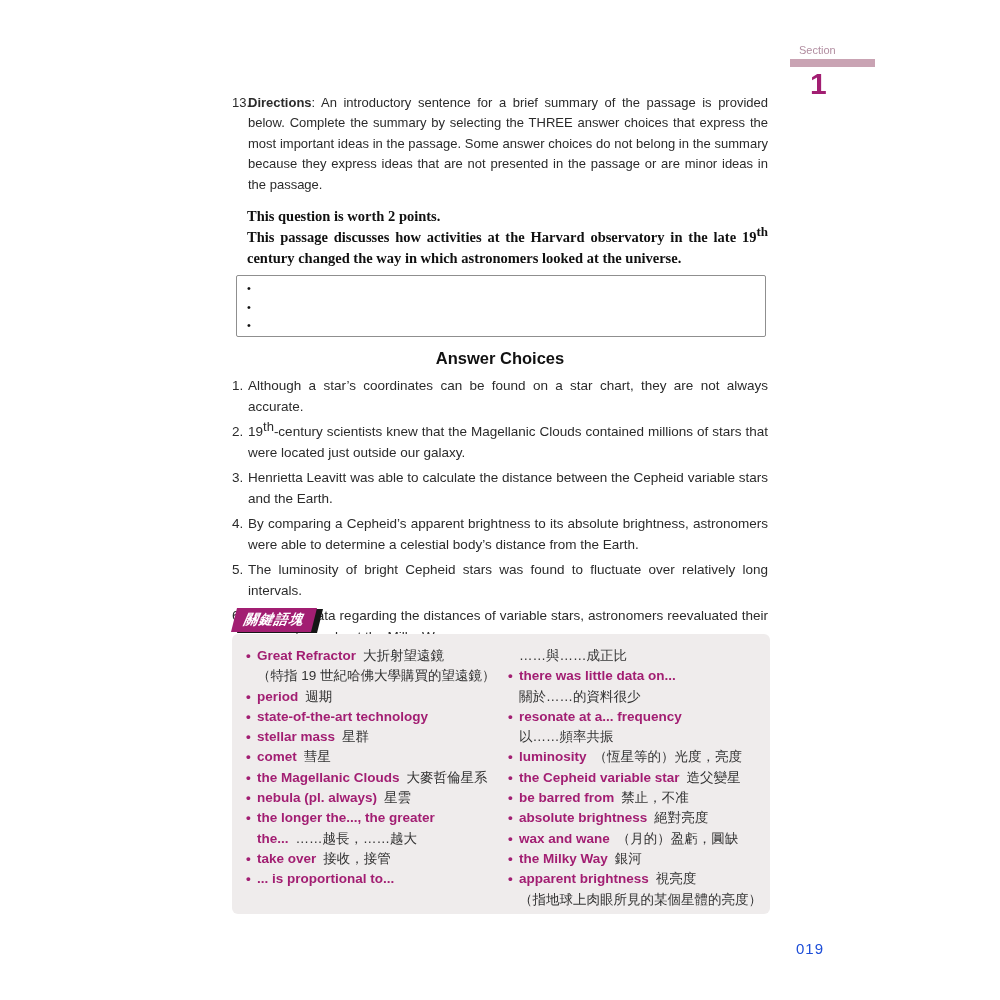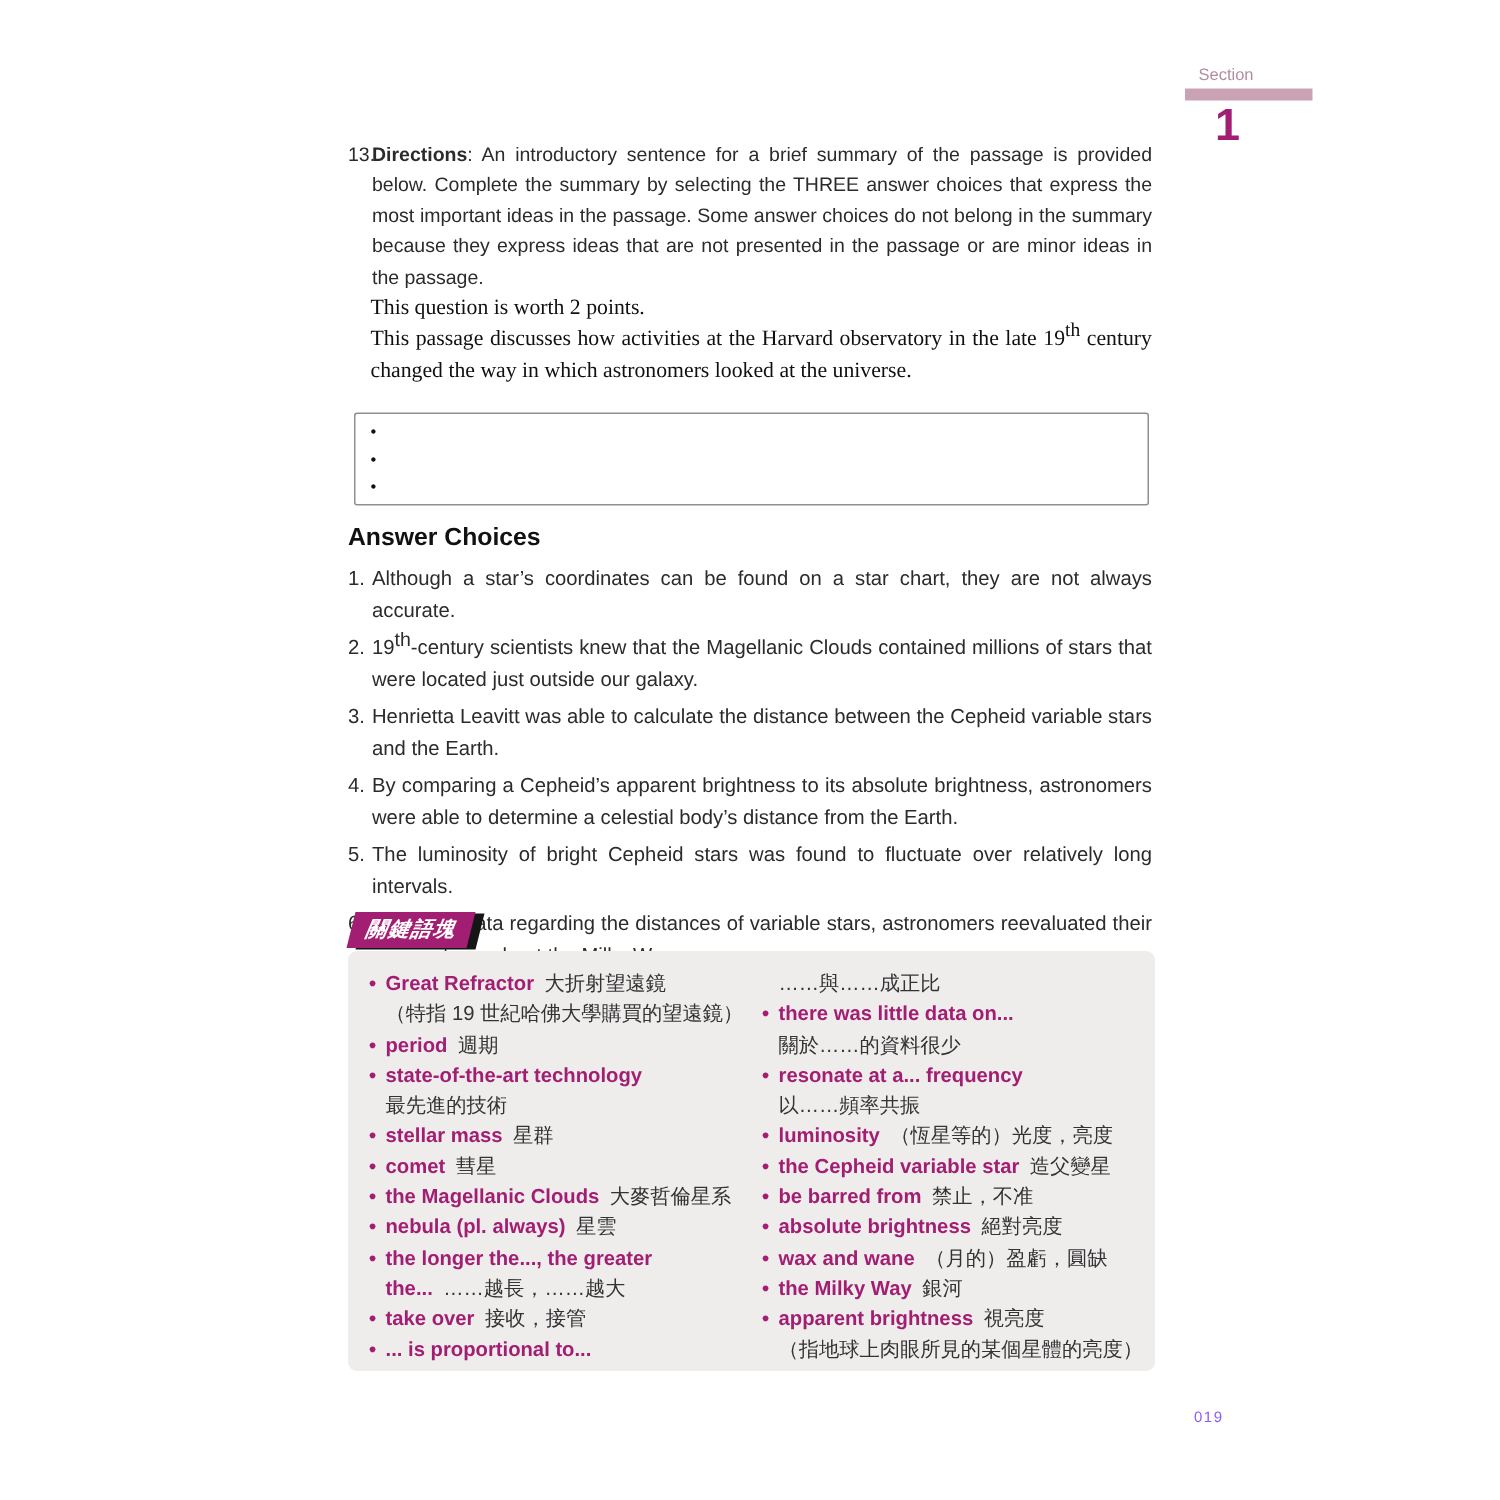--- a/index.html
+++ b/index.html
@@ -11,47 +11,47 @@
   
   .section-marker{position:absolute;left:790px;top:44px;width:85px;}
   .section-label{font-size:11px;color:#b18da0;margin-left:9px;display:block;}
   .section-bar{height:8px;background:#c9a3b3;margin-top:3px;}
   .section-num{font-size:30px;font-weight:bold;color:#a21e72;margin-left:20px;margin-top:1px;line-height:32px;}
   
   .qblock{position:absolute;left:232px;top:93px;width:536px;}
   .directions{position:relative;padding-left:16px;font-size:13px;line-height:20.4px;text-align:justify;margin:0;color:#2b2b2b;}
   .directions .qnum{position:absolute;left:0;top:0;}
   
-  .serif{position:absolute;left:247px;top:195px;width:521px;font-family:"Liberation Serif",serif;font-weight:normal;font-size:14.5px;line-height:20.8px;color:#101010;}
+  .serif{position:absolute;left:247px;top:206px;width:521px;font-family:"Liberation Serif",serif;font-weight:bold;font-size:14.5px;line-height:20.8px;color:#101010;}
   .serif p{margin:0;text-align:justify;}
   sup{font-size:13px;vertical-align:super;line-height:0;}
   
   .sumbox{position:absolute;left:236px;top:275px;width:530px;height:62px;border:1px solid #8f8f8f;border-radius:2px;background:#fff;box-sizing:border-box;padding:3px 10px;}
   .sumbox .bl{display:block;font-size:11px;line-height:18.5px;color:#111;}
   
-  .ac-title{position:absolute;left:232px;top:349px;width:536px;font-weight:bold;font-size:16.5px;color:#111;}
+  .ac-title{position:absolute;left:232px;top:349px;width:536px;text-align:center;font-weight:bold;font-size:16.5px;color:#111;}
   .choices{position:absolute;left:232px;top:375px;width:536px;font-size:13.5px;line-height:21px;}
   .choice{position:relative;padding-left:16px;text-align:justify;margin-bottom:4px;color:#2b2b2b;}
   .choice .num{position:absolute;left:0;}
   
   .vtag{position:absolute;left:234px;top:608px;width:90px;height:24px;}
   .vtag-black{position:absolute;left:6px;top:1px;width:80px;height:24px;background:#161616;transform:skewX(-14deg);}
   .vtag-fill{position:absolute;left:0;top:0;width:80px;height:24px;background:#a21e72;transform:skewX(-14deg);display:flex;align-items:center;justify-content:center;}
   .vtag-label{color:#ffffff;font-weight:bold;font-style:italic;font-size:14px;letter-spacing:1px;transform:skewX(4deg);}
   
   .vbox{position:absolute;left:232px;top:634px;width:538px;height:280px;background:#efecec;border-radius:6px;box-sizing:border-box;padding:12px 8px 0 14px;display:flex;}
   .vcol-left{width:254px;flex:0 0 254px;}
   .vcol-right{flex:1;margin-left:8px;}
   .vitem{position:relative;padding-left:11px;font-size:13.5px;line-height:20.3px;}
   .vb{position:absolute;left:0;top:0;color:#a21e72;font-weight:bold;}
   .term{color:#a21e72;font-weight:bold;}
   .zh{color:#333;margin-left:7px;}
   .zh0{color:#333;}
   
-  .pagenum{position:absolute;left:796px;top:940px;font-size:10px;color:#8b5cf6;letter-spacing:1px;}
+  .pagenum{position:absolute;left:796px;top:940px;font-size:15px;color:#1d4ed8;letter-spacing:1px;}
 </style>
 </head>
 <body>
 
 <div class="section-marker">
   <span class="section-label">Section</span>
   <div class="section-bar"></div>
   <div class="section-num">1</div>
 </div>
 
@@ -105,21 +105,20 @@
   <div class="vcol-left">
     <div class="vitem">
       <span class="vb">•</span><span class="term">Great Refractor</span><span class="zh">大折射望遠鏡</span>
       <div><span class="zh0">（特指 19 世紀哈佛大學購買的望遠鏡）</span></div>
     </div>
     <div class="vitem">
       <span class="vb">•</span><span class="term">period</span><span class="zh">週期</span>
     </div>
     <div class="vitem">
       <span class="vb">•</span><span class="term">state-of-the-art technology</span>
-      <div><span class="zh0">最先進的技術</span></div>
     </div>
     <div class="vitem">
       <span class="vb">•</span><span class="term">stellar mass</span><span class="zh">星群</span>
     </div>
     <div class="vitem">
       <span class="vb">•</span><span class="term">comet</span><span class="zh">彗星</span>
     </div>
     <div class="vitem">
       <span class="vb">•</span><span class="term">the Magellanic Clouds</span><span class="zh">大麥哲倫星系</span>
     </div>

